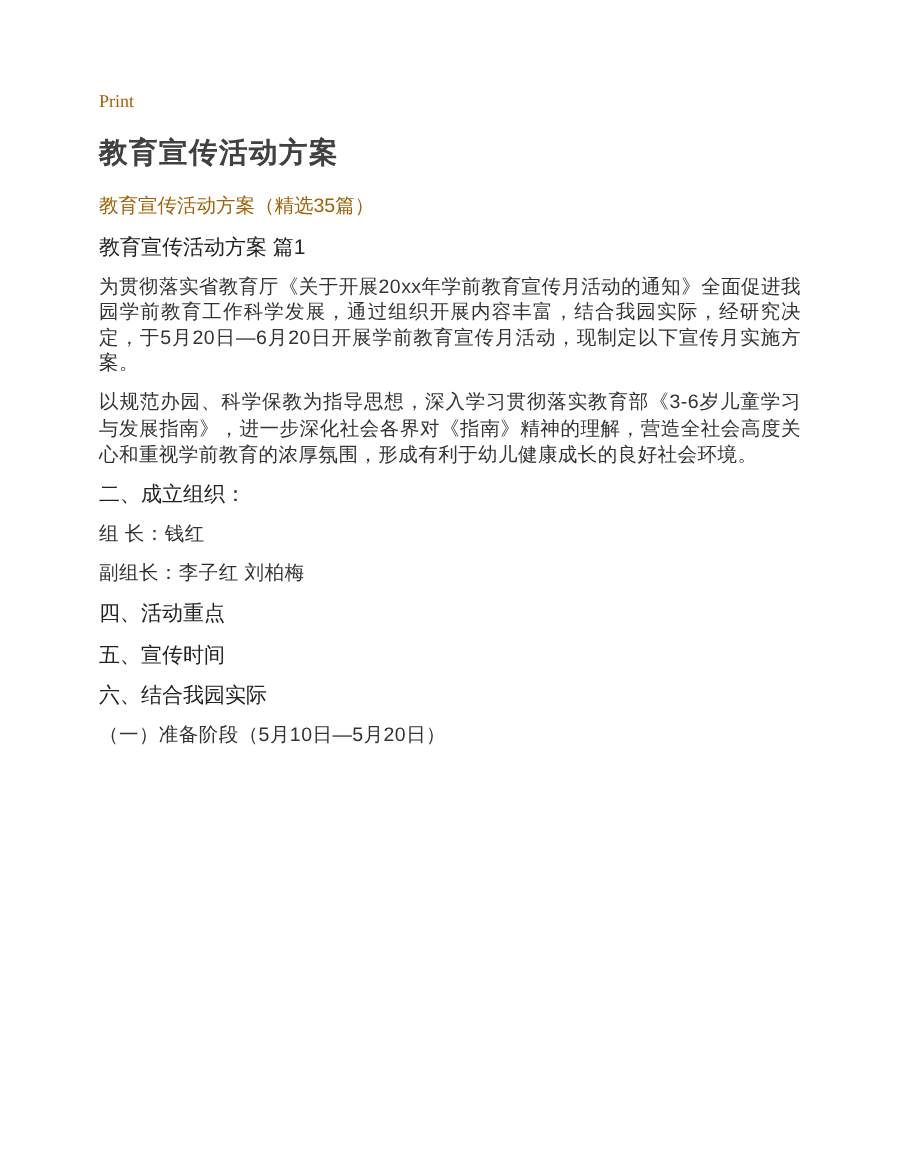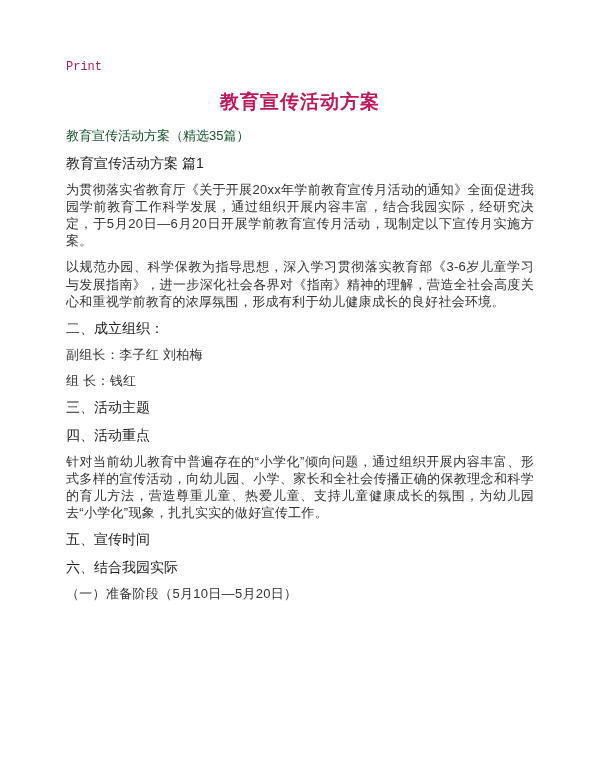--- a/index.html
+++ b/index.html
@@ -15,38 +15,37 @@
     color: #333333;
   }
   .page {
     box-sizing: border-box;
     width: 600px;
     height: 776px;
     padding: 60px 66px 20px 66px;
     background: #ffffff;
   }
   .print-link {
-    font-family: Liberation Mono, monospace;
+    font-family: Liberation Serif, serif;
     font-size: 12px;
-    color: #be185d;
+    color: #a16207;
     margin: 0 0 10px 0;
     cursor: pointer;
   }
   .doc-title {
     font-size: 19px;
     font-weight: bold;
-    color: #be185d;
-    text-align: center;
+    color: #404040;
     letter-spacing: 1px;
     margin: 16px 0 14px 0;
     line-height: 1.25;
   }
   .doc-subtitle {
     font-size: 13px;
-    color: #14532d;
+    color: #a16207;
     margin: 0 0 9px 0;
     line-height: 1.3;
   }
   .h {
     font-size: 14px;
     font-weight: normal;
     color: #222222;
     margin: 9px 0;
     line-height: 1.3;
   }
@@ -69,25 +68,23 @@
 
   <div class="doc-subtitle">教育宣传活动方案（精选35篇）</div>
 
   <div class="h">教育宣传活动方案 篇1</div>
 
   <div class="p">为贯彻落实省教育厅《关于开展20xx年学前教育宣传月活动的通知》全面促进我园学前教育工作科学发展，通过组织开展内容丰富，结合我园实际，经研究决定，于5月20日—6月20日开展学前教育宣传月活动，现制定以下宣传月实施方案。</div>
 
   <div class="p">以规范办园、科学保教为指导思想，深入学习贯彻落实教育部《3-6岁儿童学习与发展指南》，进一步深化社会各界对《指南》精神的理解，营造全社会高度关心和重视学前教育的浓厚氛围，形成有利于幼儿健康成长的良好社会环境。</div>
 
   <div class="h">二、成立组织：</div>
+  <div class="p">组 长：钱红</div>
   <div class="p">副组长：李子红 刘柏梅</div>
-  <div class="p">组 长：钱红</div>
 
-  <div class="h">三、活动主题</div>
 
   <div class="h">四、活动重点</div>
-  <div class="p">针对当前幼儿教育中普遍存在的“小学化”倾向问题，通过组织开展内容丰富、形式多样的宣传活动，向幼儿园、小学、家长和全社会传播正确的保教理念和科学的育儿方法，营造尊重儿童、热爱儿童、支持儿童健康成长的氛围，为幼儿园去“小学化”现象，扎扎实实的做好宣传工作。</div>
 
   <div class="h">五、宣传时间</div>
 
   <div class="h">六、结合我园实际</div>
   <div class="p">（一）准备阶段（5月10日—5月20日）</div>
 </div>
 
 </body></html>

